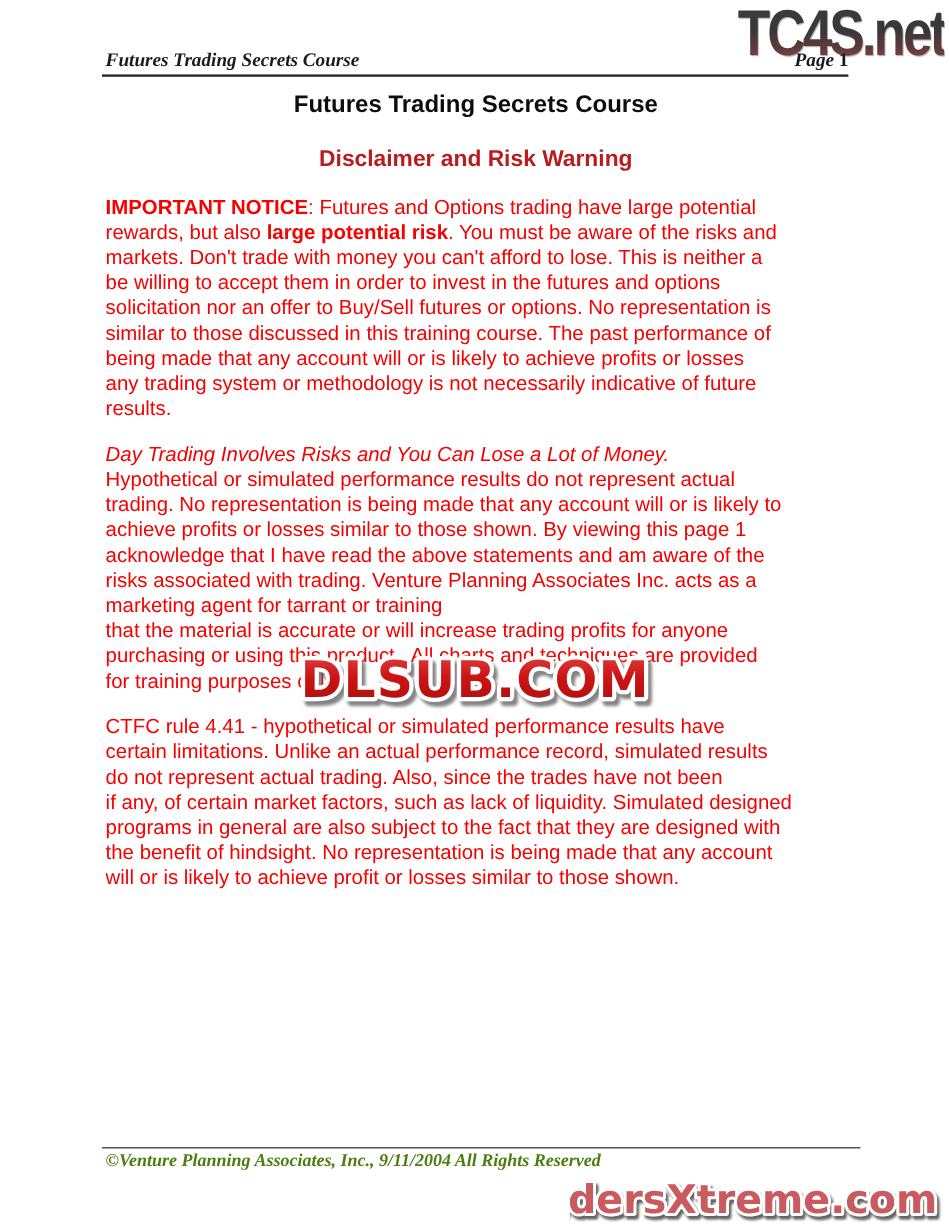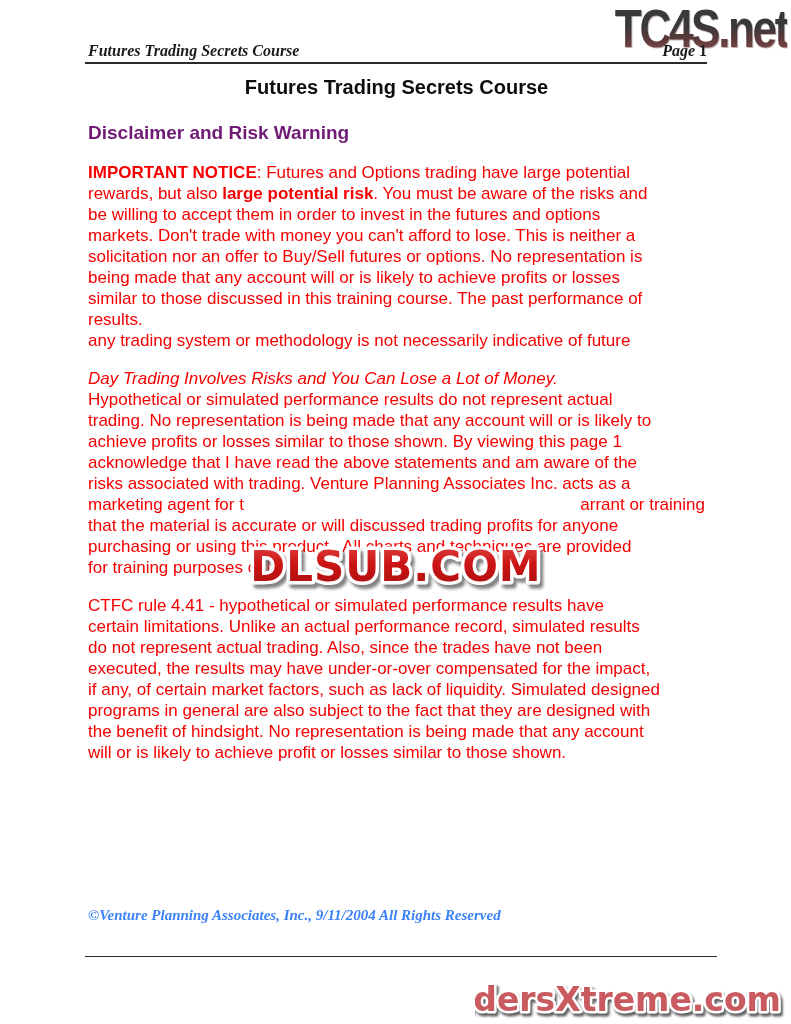--- a/index.html
+++ b/index.html
@@ -31,44 +31,44 @@
     border-top:2px solid #2a2a2a;
   }
   
   .content{
     position:absolute;left:88px;top:76px;width:617px;color:#111;
   }
   .doc-title{
     text-align:center;font-weight:bold;font-size:20px;line-height:22px;color:#0d0d0d;
   }
   .section-heading{
-    margin-top:24px;font-weight:bold;font-size:19px;line-height:22px;color:#701a75;
+    margin-top:24px;font-weight:bold;font-size:19px;line-height:22px;color:#b91c1c;text-align:center;
   }
   .para{margin-top:17px;color:var(--red,#f40100);font-size:17px;}
   .para:first-of-type{margin-top:18px;}
   .line{height:21px;line-height:21px;white-space:pre;}
-  .line.split{display:flex;justify-content:space-between;white-space:pre;}
+  .line.split{display:flex;justify-content:flex-start;white-space:pre;}
   .seg-r{font-weight:normal;}
   .seg-b{font-weight:bold;}
   .seg-bi{font-weight:normal;font-style:italic;}
   
   .watermark{
     position:absolute;top:489px;left:50%;transform:translateX(-50%);
     width:320px;height:60px;pointer-events:none;margin-top:46px;
   }
   .watermark svg{display:block;}
   
   .footer-rule{
     position:absolute;left:85px;right:74px;top:956px;height:0;
     border-top:1.5px solid #2a2a2a;
   }
   .copyright{
-    position:absolute;left:88px;top:907px;
+    position:absolute;left:88px;top:960px;
     font-family:"Liberation Serif",serif;font-weight:bold;font-style:italic;
-    font-size:15px;color:#3b82f6;
+    font-size:15px;color:#4d7c0f;
   }
   .site-logo{
     position:absolute;top:978px;right:6px;width:310px;height:44px;
   }
 </style>
 </head>
 <body style="--red: #f40100;">
 
 <div class="tc4s">TC4S.net</div>
 
@@ -78,45 +78,44 @@
 </div>
 <div class="header-rule"></div>
 
 <div class="content">
   <div class="doc-title">Futures Trading Secrets Course</div>
   <div class="section-heading">Disclaimer and Risk Warning</div>
   <div id="paragraphs">
       <div class="para">
         <div class="line"><span class="seg-b">IMPORTANT NOTICE</span><span class="seg-r">: Futures and Options trading have large potential</span></div>
         <div class="line"><span class="seg-r">rewards, but also </span><span class="seg-b">large potential risk</span><span class="seg-r">. You must be aware of the risks and</span></div>
+        <div class="line"><span class="seg-r">markets. Don't trade with money you can't afford to lose. This is neither a</span></div>
         <div class="line"><span class="seg-r">be willing to accept them in order to invest in the futures and options</span></div>
-        <div class="line"><span class="seg-r">markets. Don't trade with money you can't afford to lose. This is neither a</span></div>
         <div class="line"><span class="seg-r">solicitation nor an offer to Buy/Sell futures or options. No representation is</span></div>
+        <div class="line"><span class="seg-r">similar to those discussed in this training course. The past performance of</span></div>
         <div class="line"><span class="seg-r">being made that any account will or is likely to achieve profits or losses</span></div>
-        <div class="line"><span class="seg-r">similar to those discussed in this training course. The past performance of</span></div>
+        <div class="line"><span class="seg-r">any trading system or methodology is not necessarily indicative of future</span></div>
         <div class="line"><span class="seg-r">results.</span></div>
-        <div class="line"><span class="seg-r">any trading system or methodology is not necessarily indicative of future</span></div>
       </div>
       <div class="para">
         <div class="line"><span class="seg-bi">Day Trading Involves Risks and You Can Lose a Lot of Money.</span></div>
         <div class="line"><span class="seg-r">Hypothetical or simulated performance results do not represent actual</span></div>
         <div class="line"><span class="seg-r">trading. No representation is being made that any account will or is likely to</span></div>
         <div class="line"><span class="seg-r">achieve profits or losses similar to those shown. By viewing this page 1</span></div>
         <div class="line"><span class="seg-r">acknowledge that I have read the above statements and am aware of the</span></div>
         <div class="line"><span class="seg-r">risks associated with trading. Venture Planning Associates Inc. acts as a</span></div>
         <div class="line split"><span>marketing agent for t</span><span>arrant or training</span></div>
-        <div class="line"><span class="seg-r">that the material is accurate or will discussed trading profits for anyone</span></div>
+        <div class="line"><span class="seg-r">that the material is accurate or will increase trading profits for anyone</span></div>
         <div class="line"><span class="seg-r">purchasing or using this product.  All charts and techniques are provided</span></div>
         <div class="line"><span class="seg-r">for training purposes only.</span></div>
       </div>
       <div class="para">
         <div class="line"><span class="seg-r">CTFC rule 4.41 - hypothetical or simulated performance results have</span></div>
         <div class="line"><span class="seg-r">certain limitations. Unlike an actual performance record, simulated results</span></div>
         <div class="line"><span class="seg-r">do not represent actual trading. Also, since the trades have not been</span></div>
-        <div class="line"><span class="seg-r">executed, the results may have under-or-over compensated for the impact,</span></div>
         <div class="line"><span class="seg-r">if any, of certain market factors, such as lack of liquidity. Simulated designed</span></div>
         <div class="line"><span class="seg-r">programs in general are also subject to the fact that they are designed with</span></div>
         <div class="line"><span class="seg-r">the benefit of hindsight. No representation is being made that any account</span></div>
         <div class="line"><span class="seg-r">will or is likely to achieve profit or losses similar to those shown.</span></div>
       </div>
     </div>
 </div>
 
 <div class="watermark">
   <svg width="320" height="60" viewBox="0 0 320 60">

